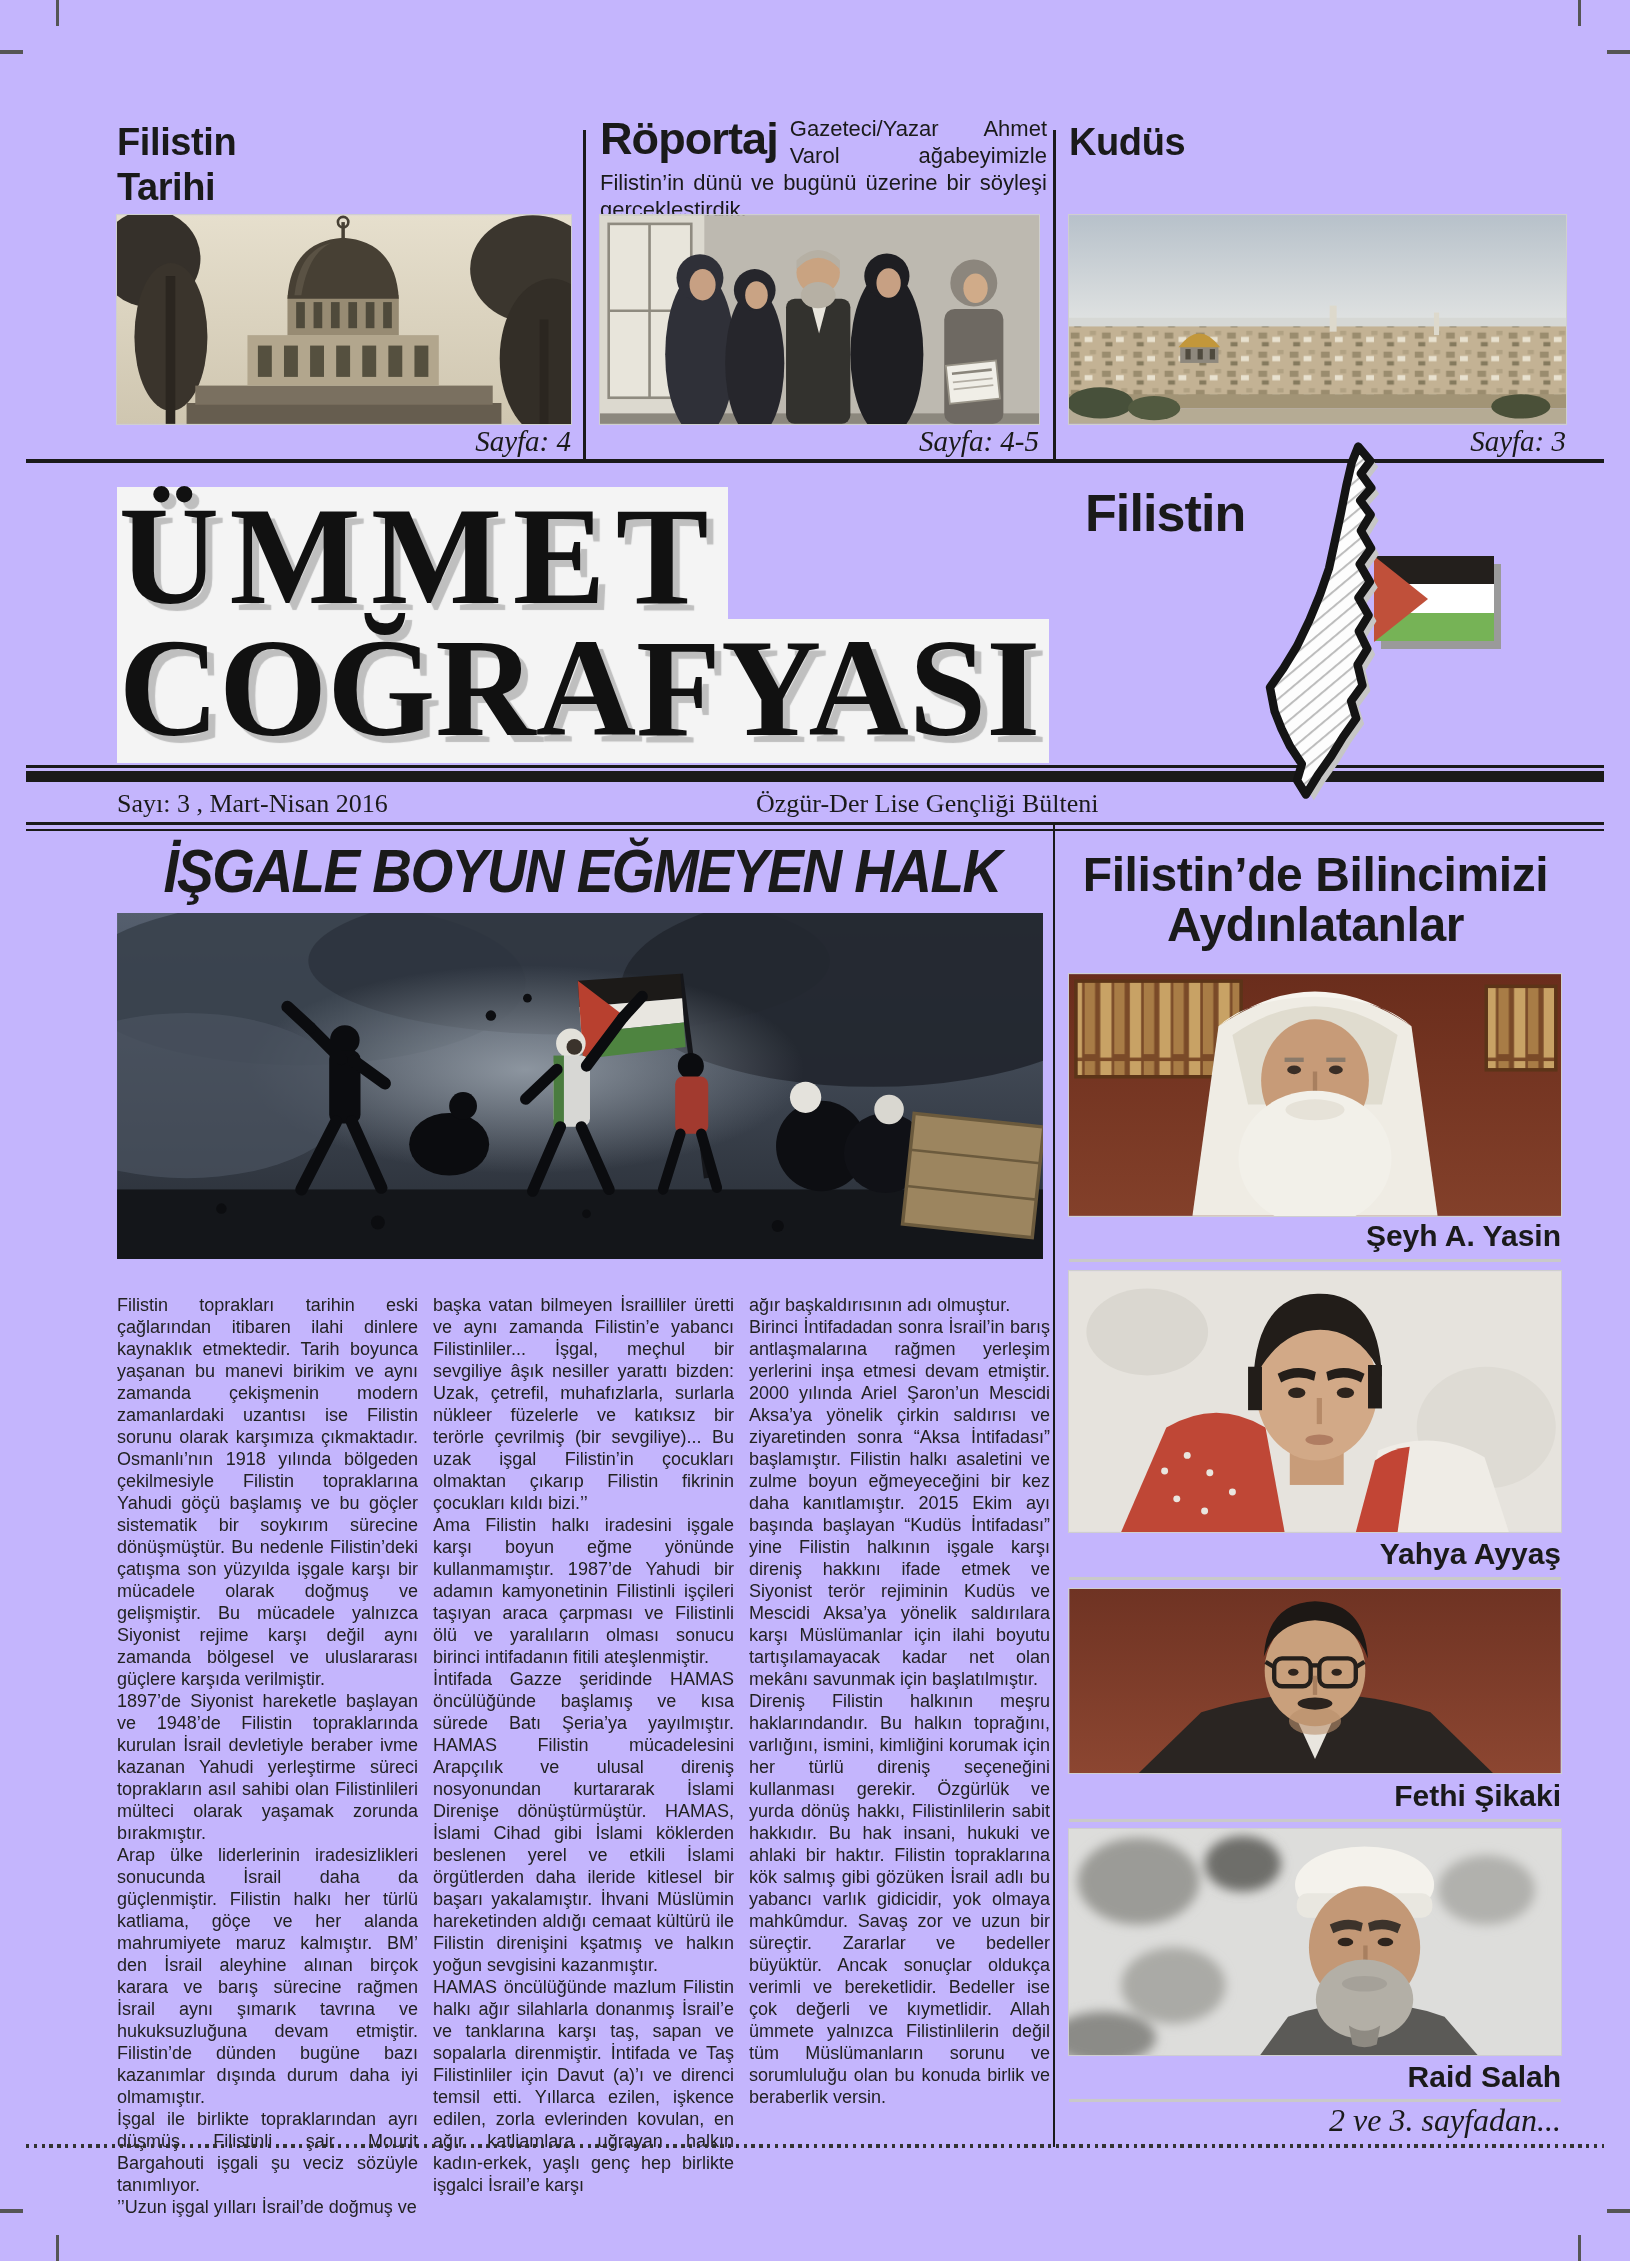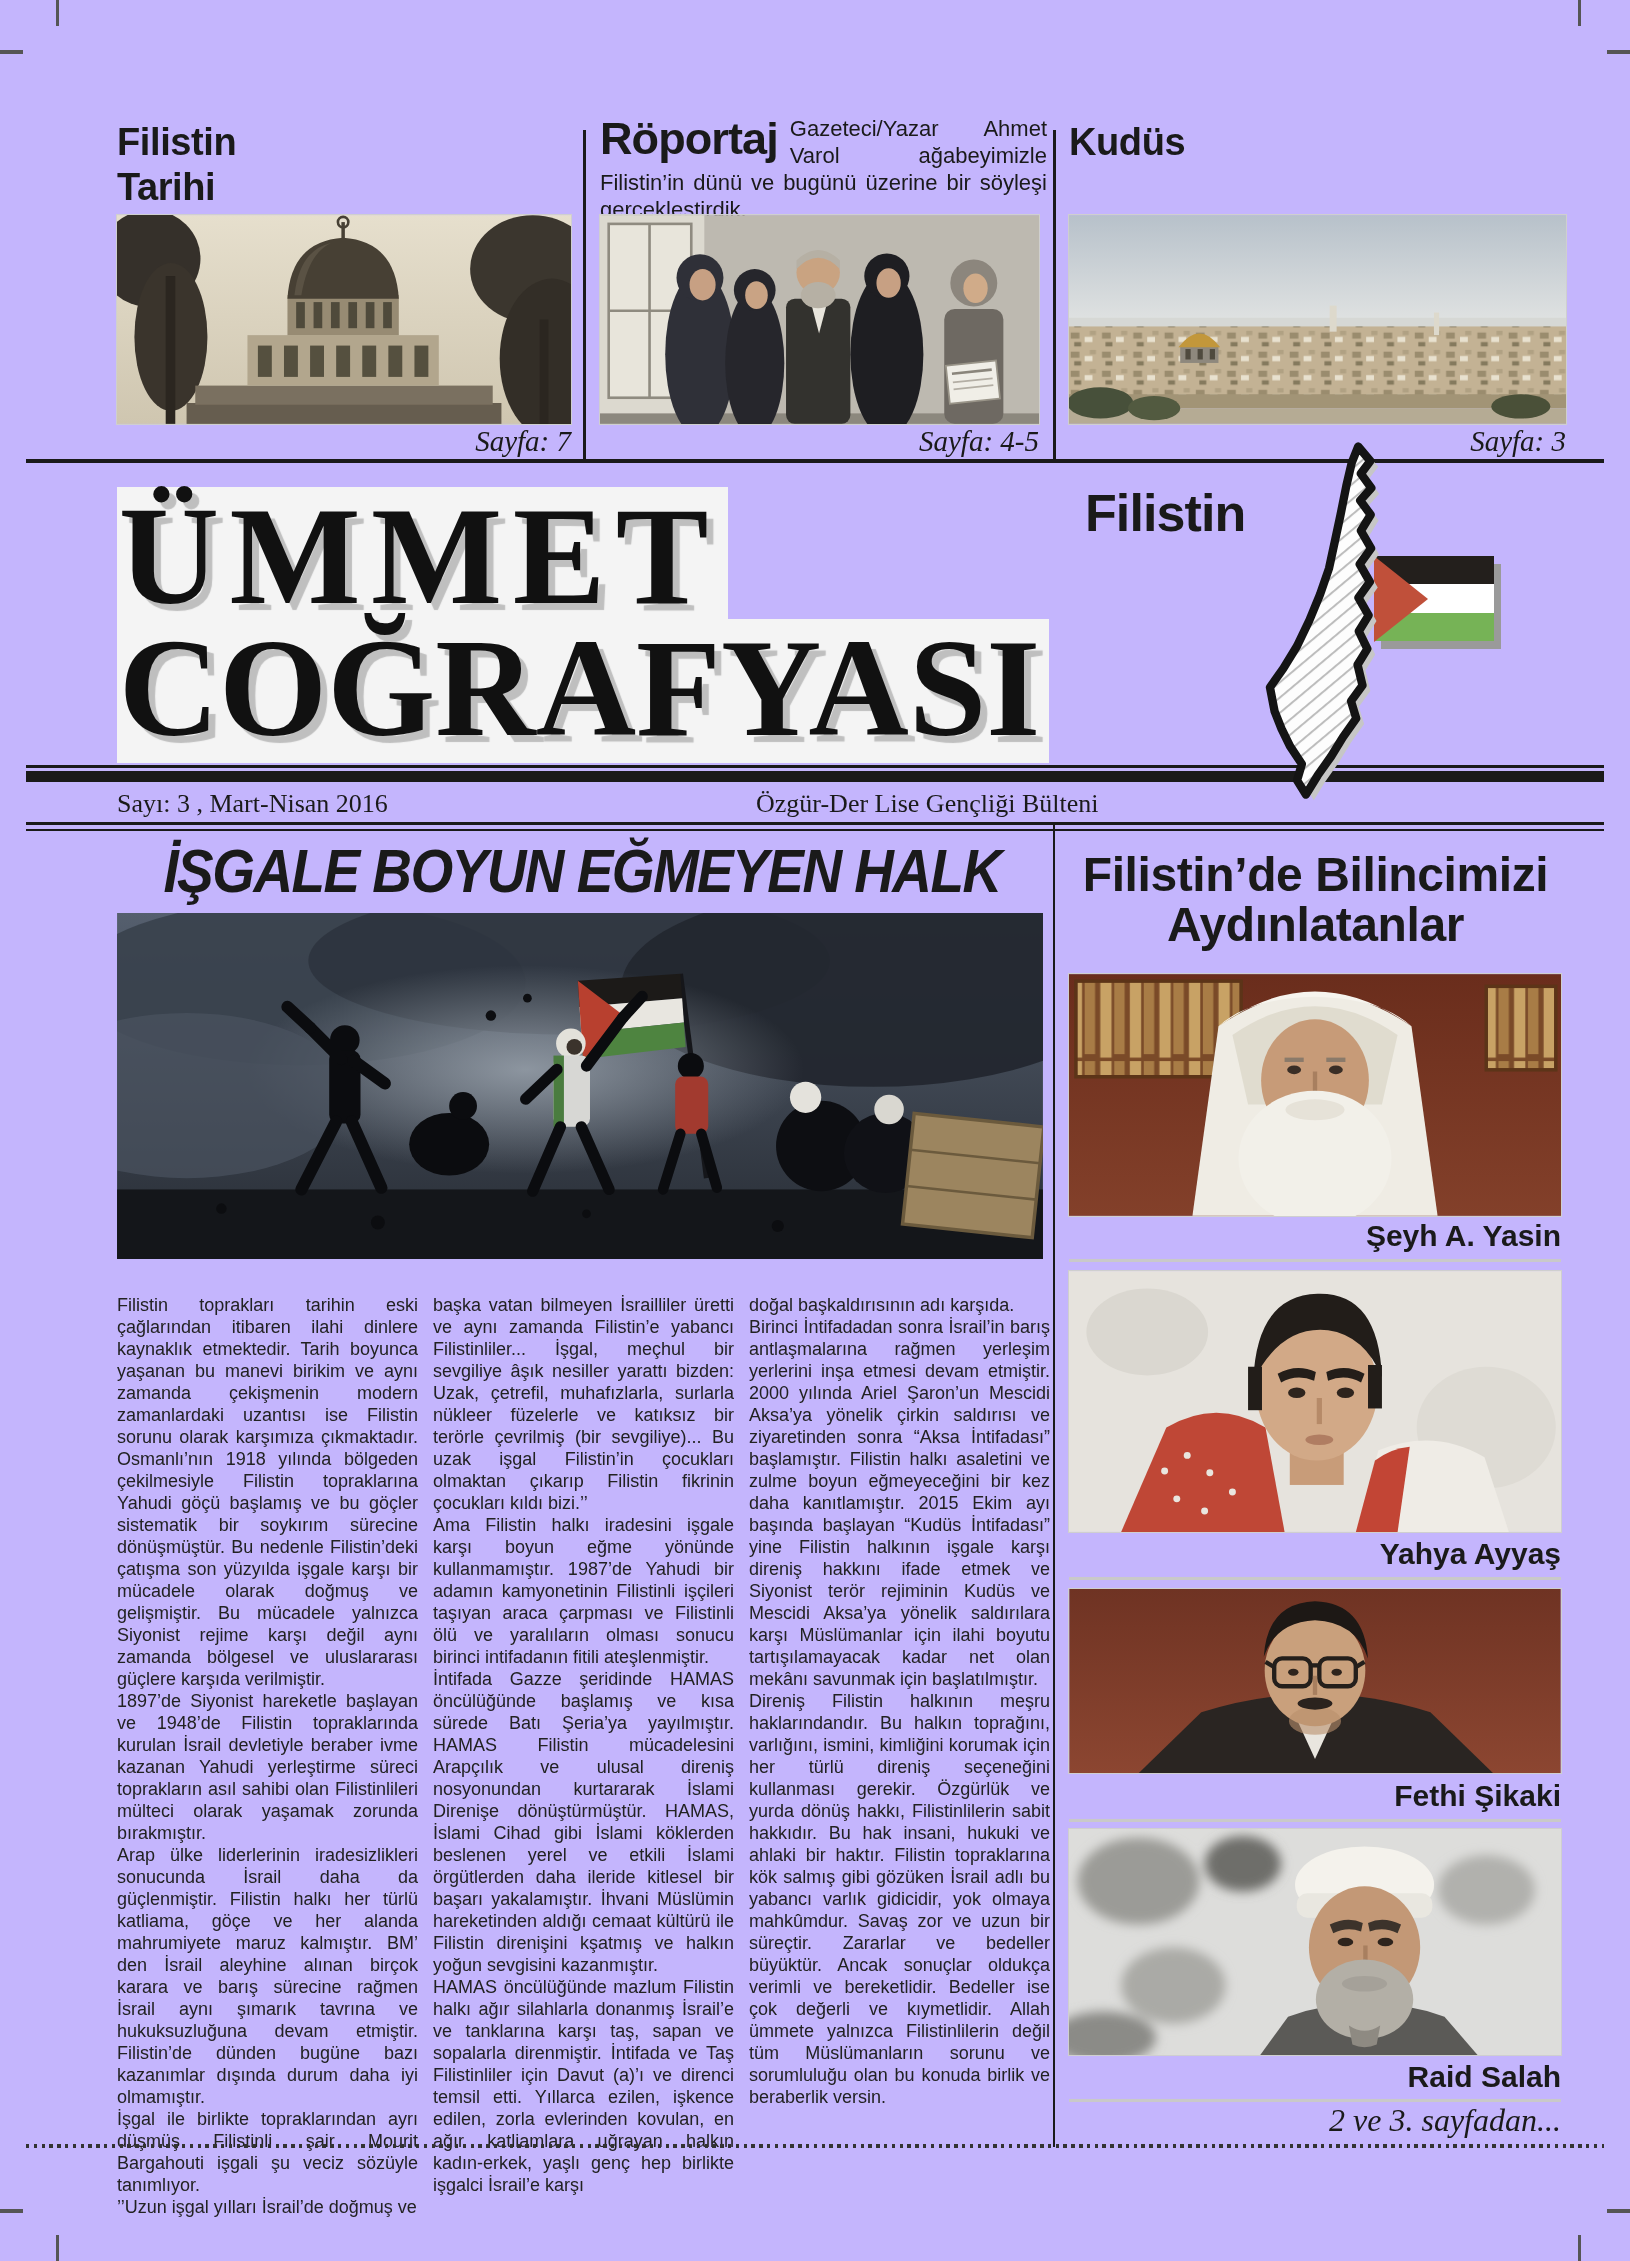--- a/index.html
+++ b/index.html
@@ -172,21 +172,21 @@
       <rect x="148" y="154" width="6" height="12" fill="#4f4a3e"></rect>
       <rect x="162" y="154" width="6" height="12" fill="#4f4a3e"></rect>
       <rect y="206" width="572" height="16" fill="#a29476"></rect>
       <rect y="222" width="572" height="18" fill="#b5ab94"></rect>
       <ellipse cx="36" cy="216" rx="38" ry="18" fill="#47503a"></ellipse>
       <ellipse cx="98" cy="222" rx="30" ry="14" fill="#525a40"></ellipse>
       <ellipse cx="520" cy="220" rx="34" ry="14" fill="#4a5038"></ellipse>
     </svg>
   </div>
 
-  <div class="abs sayfa" style="left:348px;top:425px;width:223px;">Sayfa: 7</div>
+  <div class="abs sayfa" style="left:348px;top:425px;width:223px;">Sayfa: 4</div>
   <div class="abs sayfa" style="left:817px;top:425px;width:222px;">Sayfa: 4-5</div>
   <div class="abs sayfa" style="left:1343px;top:425px;width:223px;">Sayfa: 3</div>
 
   <div class="hrule" style="left:26px;top:459px;width:1578px;height:4.3px;"></div>
 
   <div class="masthead-line" style="left:117px;top:487px;font-size:139px;letter-spacing:10.4px;padding:0 8.7px 5.2px 1.7px;">ÜMMET</div>
   <div class="masthead-line" style="left:117px;top:619px;font-size:139px;letter-spacing:0px;padding:0 8.7px 5.2px 1.7px;">COĞRAFYASI</div>
 
   <div class="abs region-label" style="left:1085px;top:483px;text-align:center;">Filistin</div>
 
@@ -311,21 +311,21 @@
       <p>İşgal ile birlikte topraklarından ayrı düşmüş Filistinli şair Mourit Bargahouti işgali şu veciz sözüyle tanımlıyor.</p>
       <p>’’Uzun işgal yılları İsrail’de doğmuş ve</p>
     </div>
   <div class="col" style="left:433px;">
       <p>başka vatan bilmeyen İsrailliler üretti ve aynı zamanda Filistin’e yabancı Filistinliler... İşgal, meçhul bir sevgiliye âşık nesiller yarattı bizden: Uzak, çetrefil, muhafızlarla, surlarla nükleer füzelerle ve katıksız bir terörle çevrilmiş (bir sevgiliye)... Bu uzak işgal Filistin’in çocukları olmaktan çıkarıp Filistin fikrinin çocukları kıldı bizi.’’</p>
       <p>Ama Filistin halkı iradesini işgale karşı boyun eğme yönünde kullanmamıştır. 1987’de Yahudi bir adamın kamyonetinin Filistinli işçileri taşıyan araca çarpması ve Filistinli ölü ve yaralıların olması sonucu birinci intifadanın fitili ateşlenmiştir.</p>
       <p>İntifada Gazze şeridinde HAMAS öncülüğünde başlamış ve kısa sürede Batı Şeria’ya yayılmıştır. HAMAS Filistin mücadelesini Arapçılık ve ulusal direniş nosyonundan kurtararak İslami Direnişe dönüştürmüştür. HAMAS, İslami Cihad gibi İslami köklerden beslenen yerel ve etkili İslami örgütlerden daha ileride kitlesel bir başarı yakalamıştır. İhvani Müslümin hareketinden aldığı cemaat kültürü ile Filistin direnişini kşatmış ve halkın yoğun sevgisini kazanmıştır.</p>
       <p>HAMAS öncülüğünde mazlum Filistin halkı ağır silahlarla donanmış İsrail’e ve tanklarına karşı taş, sapan ve sopalarla direnmiştir. İntifada ve Taş Filistinliler için Davut (a)’ı ve direnci temsil etti. Yıllarca ezilen, işkence edilen, zorla evlerinden kovulan, en ağır katliamlara uğrayan halkın kadın-erkek, yaşlı genç hep birlikte işgalci İsrail’e karşı</p>
     </div>
   <div class="col" style="left:749px;">
-      <p>doğal başkaldırısının adı karşıda.</p>
+      <p>ağır başkaldırısının adı olmuştur.</p>
       <p>Birinci İntifadadan sonra İsrail’in barış antlaşmalarına rağmen yerleşim yerlerini inşa etmesi devam etmiştir. 2000 yılında Ariel Şaron’un Mescidi Aksa’ya yönelik çirkin saldırısı ve ziyaretinden sonra “Aksa İntifadası” başlamıştır. Filistin halkı asaletini ve zulme boyun eğmeyeceğini bir kez daha kanıtlamıştır. 2015 Ekim ayı başında başlayan “Kudüs İntifadası” yine Filistin halkının işgale karşı direniş hakkını ifade etmek ve Siyonist terör rejiminin Kudüs ve Mescidi Aksa’ya yönelik saldırılara karşı Müslümanlar için ilahi boyutu tartışılamayacak kadar net olan mekânı savunmak için başlatılmıştır.</p>
       <p>Direniş Filistin halkının meşru haklarındandır. Bu halkın toprağını, varlığını, ismini, kimliğini korumak için her türlü direniş seçeneğini kullanması gerekir. Özgürlük ve yurda dönüş hakkı, Filistinlilerin sabit hakkıdır. Bu hak insani, hukuki ve ahlaki bir haktır. Filistin topraklarına kök salmış gibi gözüken İsrail adlı bu yabancı varlık gidicidir, yok olmaya mahkûmdur. Savaş zor ve uzun bir süreçtir. Zararlar ve bedeller büyüktür. Ancak sonuçlar oldukça verimli ve bereketlidir. Bedeller ise çok değerli ve kıymetlidir. Allah ümmete yalnızca Filistinlilerin değil tüm Müslümanların sorunu ve sorumluluğu olan bu konuda birlik ve beraberlik versin.</p>
     </div>
 
   <div class="vline" style="left:1053px;top:822px;width:1.7px;height:1325px;"></div>
 
   <div class="abs sb-heading" style="left:1065px;top:850px;width:501px;">
     <div>Filistin’de Bilincimizi</div>
     <div>Aydınlatanlar</div>
   </div>

